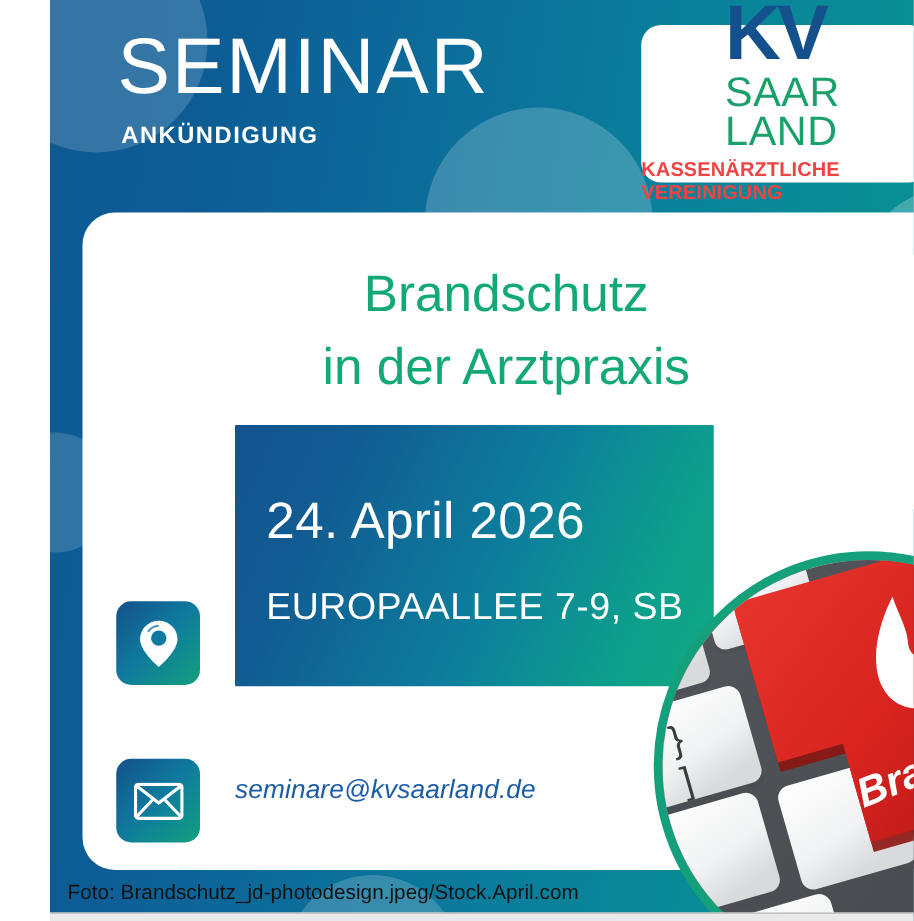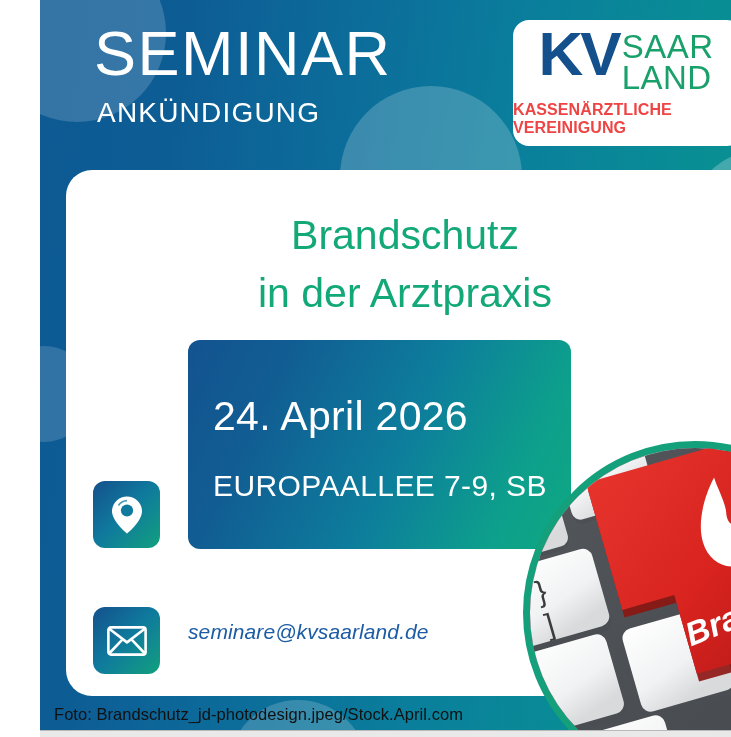--- a/index.html
+++ b/index.html
@@ -68,23 +68,23 @@
   }
   .seminar-title {
     font-size: 63px;
     line-height: 1.0;
     font-weight: 400;
     letter-spacing: 1.5px;
     margin: 0;
     color: #ffffff;
   }
   .seminar-sub {
-    font-size: 28px;
+    font-size: 19px;
     line-height: 1.0;
-    font-weight: 400;
+    font-weight: 700;
     letter-spacing: 1.2px;
     margin: 14px 0 0 3px;
     color: #ffffff;
   }
 
   
   .logo-box {
     position: absolute;
     left: 473px;
     top: 20px;
@@ -96,20 +96,21 @@
     display: flex;
     flex-direction: column;
     align-items: center;
     justify-content: center;
   }
   .logo-top {
     display: flex;
     align-items: flex-start;
     gap: 3px;
     margin-left: -4px;
+    flex-direction: column;
   }
   .logo-kv {
     font-size: 62px;
     font-weight: 700;
     color: #14508c;
     line-height: 0.82;
     letter-spacing: -3px;
     font-family: "Liberation Sans", sans-serif;
   }
   .logo-saarland {
@@ -156,21 +157,21 @@
     z-index: 7;
   }
 
   
   .datebox {
     position: absolute;
     left: 148px;
     top: 340px;
     width: 383px;
     height: 209px;
-    border-radius: 12px;
+    border-radius: 1px;
     background: linear-gradient(115deg,
         #13538f 0%,
         #115d93 22%,
         #0d7e9c 55%,
         #0d9f8c 82%,
         #0fa882 100%);
     z-index: 7;
     color: #ffffff;
     box-sizing: border-box;
     padding: 56px 0 0 25px;

